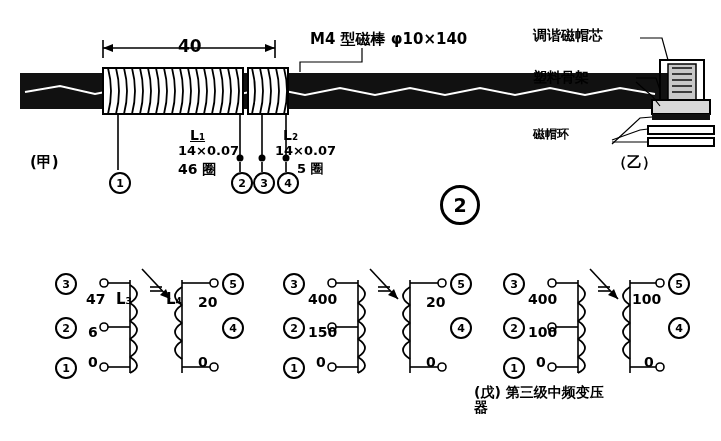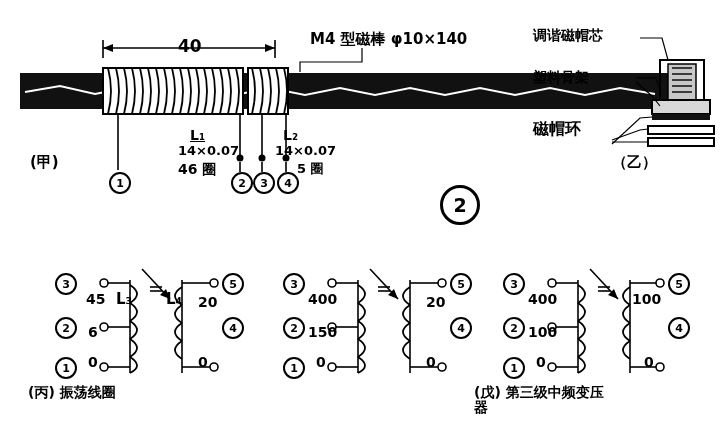--- a/index.html
+++ b/index.html
@@ -134,21 +134,21 @@
 
   <div class="abs txt" style="left:283px;top:128px;font-size:14px;">L₂</div>
   <div class="abs txt" style="left:275px;top:144px;font-size:13px;">14×0.07</div>
   <div class="abs txt" style="left:283px;top:162px;font-size:13px;margin-left:14px;">5 圈</div>
 
   <div class="abs txt" style="left:30px;top:155px;font-size:15px;">(甲)</div>
   <div class="abs txt" style="left:612px;top:155px;font-size:15px;">（乙）</div>
 
   <div class="abs txt" style="left:533px;top:28px;font-size:14px;">调谐磁帽芯</div>
   <div class="abs txt" style="left:533px;top:70px;font-size:14px;">塑料骨架</div>
-  <div class="abs txt" style="left:533px;top:121px;font-size:16px;">磁帽环</div>
+  <div class="abs txt" style="left:533px;top:128px;font-size:12px;">磁帽环</div>
 
   <div class="num-circle" style="left:109px;top:172px;">1</div>
   <div class="num-circle" style="left:231px;top:172px;">2</div>
   <div class="num-circle" style="left:253px;top:172px;">3</div>
   <div class="num-circle" style="left:277px;top:172px;">4</div>
 
   <div class="big-circle" style="left:440px;top:185px;">2</div>
 
   <svg width="260" height="180" style="left:30px;top:255px;">
 
@@ -184,28 +184,27 @@
     <path class="ln" d="M152 28 L180 28"></path>
     <path class="ln" d="M152 112 L180 112"></path>
     <circle class="term" cx="184" cy="28" r="4"></circle>
     <circle class="term" cx="184" cy="112" r="4"></circle>
   </svg>
   <div class="num-circle" style="left:55px;top:273px;">3</div>
   <div class="num-circle" style="left:55px;top:317px;">2</div>
   <div class="num-circle" style="left:55px;top:357px;">1</div>
   <div class="num-circle" style="left:222px;top:273px;">5</div>
   <div class="num-circle" style="left:222px;top:317px;">4</div>
-  <div class="abs txt" style="left:86px;top:292px;font-size:14px;">45</div>
+  <div class="abs txt" style="left:86px;top:292px;font-size:14px;">47</div>
   <div class="abs txt" style="left:88px;top:325px;font-size:14px;">6</div>
   <div class="abs txt" style="left:88px;top:355px;font-size:14px;">0</div>
   <div class="abs txt" style="left:198px;top:295px;font-size:14px;">20</div>
   <div class="abs txt" style="left:198px;top:355px;font-size:14px;">0</div>
   <div class="abs txt" style="left:116px;top:292px;font-size:15px;">L₃</div>
   <div class="abs txt" style="left:166px;top:292px;font-size:15px;">L₄</div>
-  <div class="abs txt" style="left:28px;top:385px;font-size:14px;">(丙) 振荡线圈</div>
 
   <svg width="260" height="180" style="left:258px;top:255px;">
     <path class="ln" d="M100 25 L100 118"></path>
     <g fill="none" stroke="#000" stroke-width="1.8">
       <path d="M100 30 q14 9 0 18"></path>
       <path d="M100 48 q14 9 0 18"></path>
       <path d="M100 66 q14 9 0 18"></path>
       <path d="M100 84 q14 9 0 18"></path>
       <path d="M100 102 q14 9 0 16"></path>
     </g>

